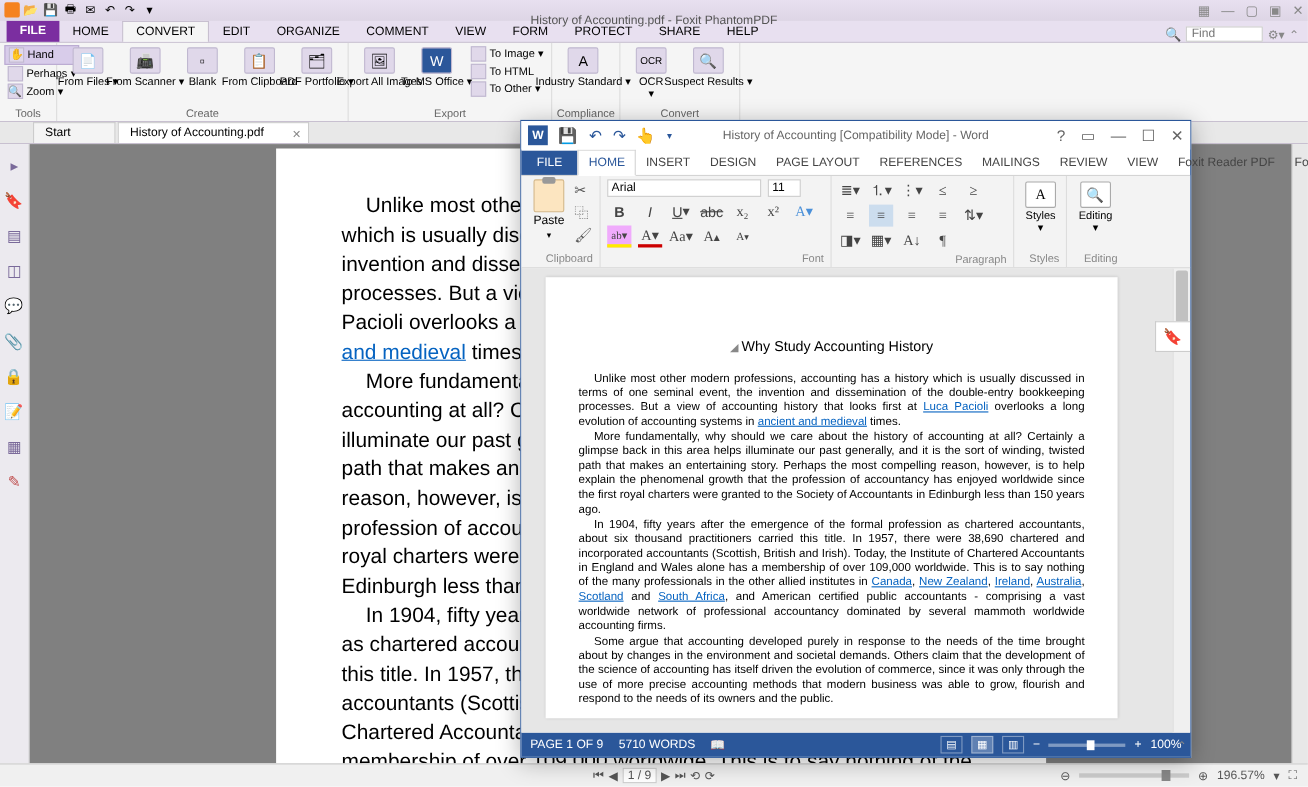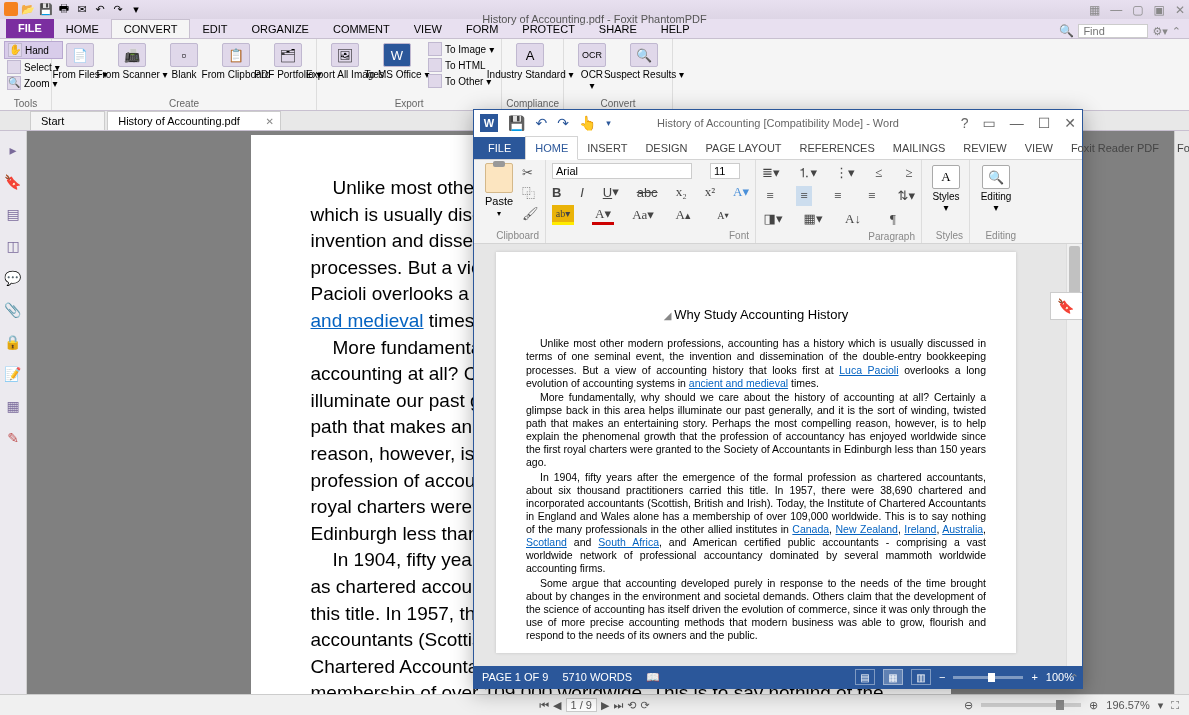--- a/index.html
+++ b/index.html
@@ -71,21 +71,21 @@
 
 .wd-ribbon { height:84px; background:#f3f3f3; display:flex; border-bottom:1px solid #d4d4d4; }
 .wd-grp { border-right:1px solid #ddd; display:flex; flex-direction:column; padding:3px 6px 0; position:relative; }
 .wd-grp .body { flex:1; display:flex; gap:4px; }
 .wd-grp .lab { text-align:right; color:#888; font-size:10px; padding:2px 0; position:relative;}
 .wd-paste { display:flex; flex-direction:column; align-items:center; gap:2px; cursor:pointer; width:38px;}
 .wd-paste .ico { width:28px; height:30px; background:#fce5c0; border:1px solid #d4b88a; border-radius:2px; position:relative; }
 .wd-paste .ico::after{content:"";position:absolute;top:-3px;left:7px;width:12px;height:6px;background:#999;border-radius:2px;}
 .wd-clipcol { display:flex; flex-direction:column; gap:5px; padding-top:2px;}
 .wd-clipcol span { font-size:13px; color:#555; cursor:pointer; }
-.wd-fontrow { display:flex; gap:18px; align-items:center; }
+.wd-fontrow { display:flex; gap:6px; align-items:center; }
 .wd-fontname { border:1px solid #ccc; font-size:11px; padding:1px 3px; width:140px; background:#fff; }
 .wd-fontsize { border:1px solid #ccc; font-size:11px; padding:1px 3px; width:30px; background:#fff; }
 .wd-fmtbtn { width:22px; height:20px; display:flex; align-items:center; justify-content:center; font-size:13px; color:#444; cursor:pointer; font-family:'Times New Roman',serif;}
 .wd-col { display:flex; flex-direction:column; gap:3px; }
 
 .wd-doc-area { flex:1; background:#e6e6e6; position:relative; overflow:hidden; display:flex;gap:28px;}
 .wd-scrollv { width:16px; background:#f0f0f0; border-left:1px solid #ddd; position:relative;}
 .wd-scrollv .thumb { position:absolute; top:2px; left:2px; right:2px; height:60px; background:#c1c1c1; border-radius:2px;}
 .wd-bookmark-tab { position:absolute; right:0; top:48px; width:32px; height:28px; background:#fff; border:1px solid #ccc; border-right:none; display:flex; align-items:center; justify-content:center; color:#2b579a; font-size:14px; }
 .wd-collapse { position:absolute; right:3px; bottom:3px; font-size:11px; color:#888; cursor:pointer;}
@@ -151,21 +151,21 @@
 </div>
 
 <div class="fx-ribbon">
   <div class="fx-group" style="width:52px">
     <div class="items">
         <div class="fx-colstack">
       <div class="fx-mini" style="background:#d8ccea;border:1px solid #b8a8d0;">
             <span class="mico">✋</span>
             <span>Hand</span>
           </div>
-      <div class="fx-mini"><span class="mico"></span><span>Select</span> ▾</div>
+      <div class="fx-mini"><span class="mico"></span><span>Perhaps</span> ▾</div>
       <div class="fx-mini"><span class="mico">🔍</span><span>Zoom</span> ▾</div>
     </div>
       </div>
     <div class="label">Tools</div>
   </div>
   <div class="fx-group">
     <div class="items">
       <div class="fx-btn">
           <div class="ico">📄</div>
           <div class="txt"><span>From Files</span> ▾</div>
@@ -349,21 +349,21 @@
               </div>
           <div class="wd-fmtbtn"><u>U</u>▾</div>
           <div class="wd-fmtbtn">
                 <s>abc</s>
               </div>
           <div class="wd-fmtbtn">x₂</div>
           <div class="wd-fmtbtn">x²</div>
           <div class="wd-fmtbtn" style="color:#4a90d9;">A▾</div>
         </div>
         <div class="wd-fontrow">
-          <div class="wd-fmtbtn" style="background:#eab308;border-bottom:3px solid #ffeb00;font-size:10px;">ab▾</div>
+          <div class="wd-fmtbtn" style="background:#f0abfc;border-bottom:3px solid #ffeb00;font-size:10px;">ab▾</div>
           <div class="wd-fmtbtn" style="border-bottom:3px solid #c00;">A▾</div>
           <div class="wd-fmtbtn">Aa▾</div>
           <div class="wd-fmtbtn">A<sup>▴</sup></div>
           <div class="wd-fmtbtn" style="font-size:10px;">A<sup>▾</sup></div>
         </div>
       </div>
         </div>
       <div class="lab">Font</div>
     </div>
     <div class="wd-grp" style="width:166px">

